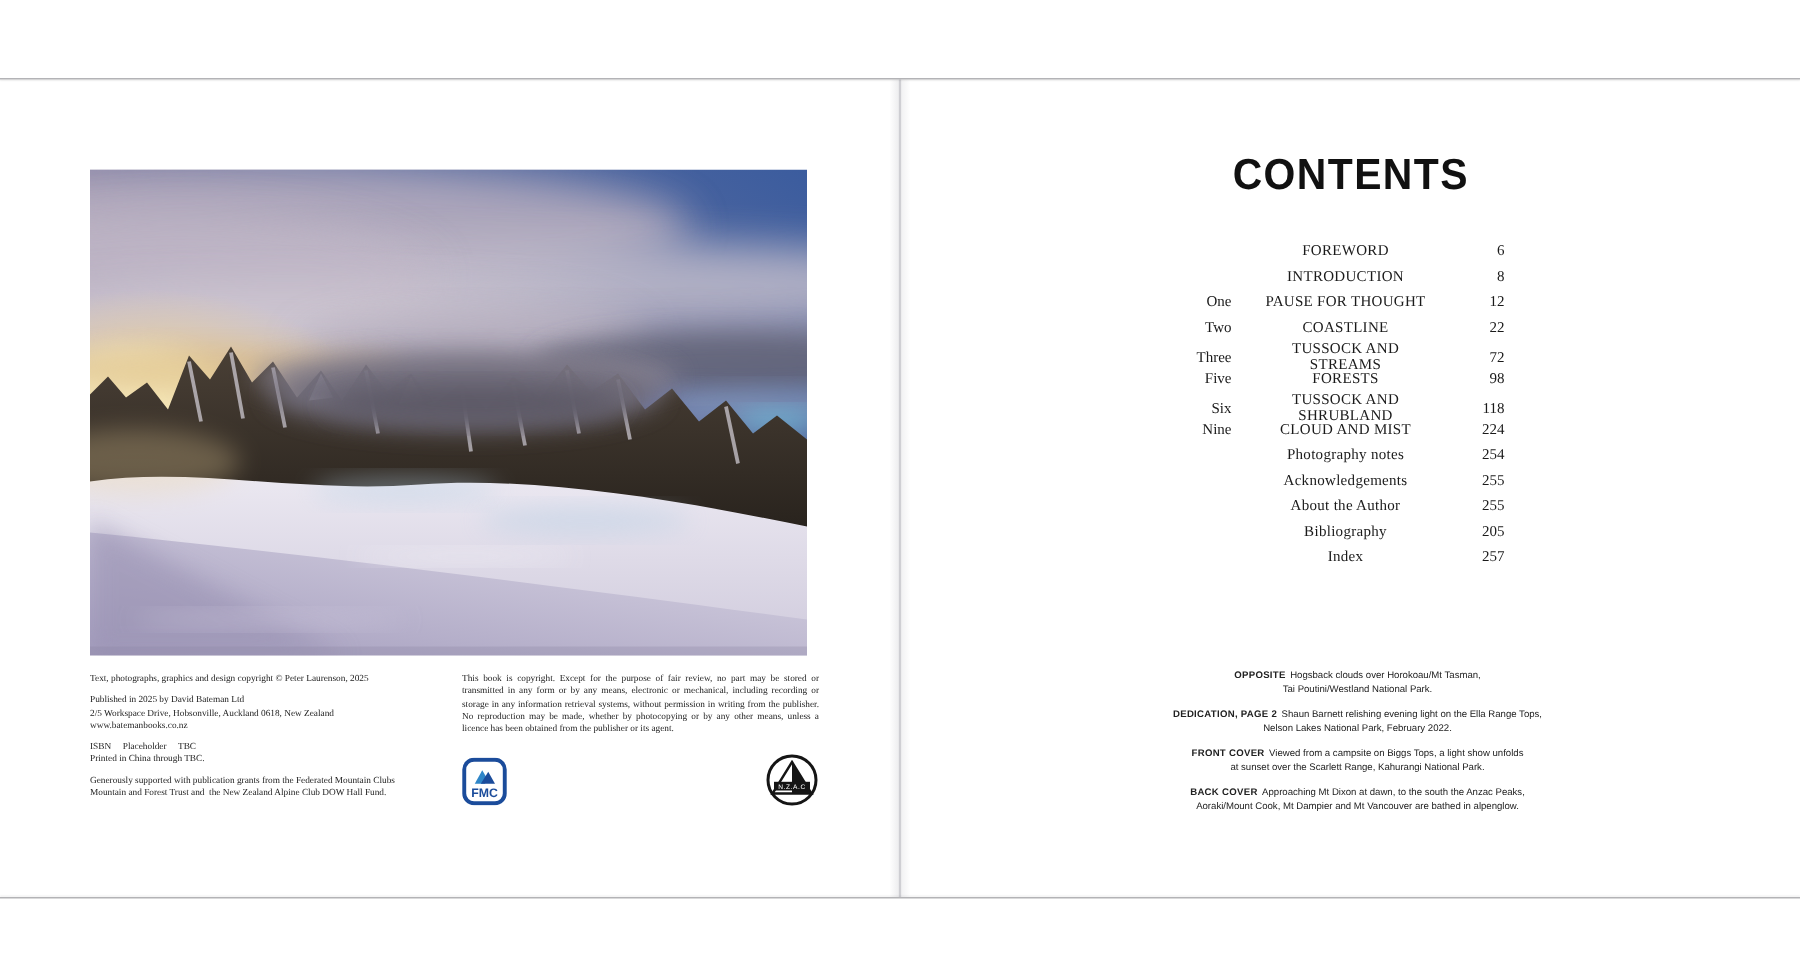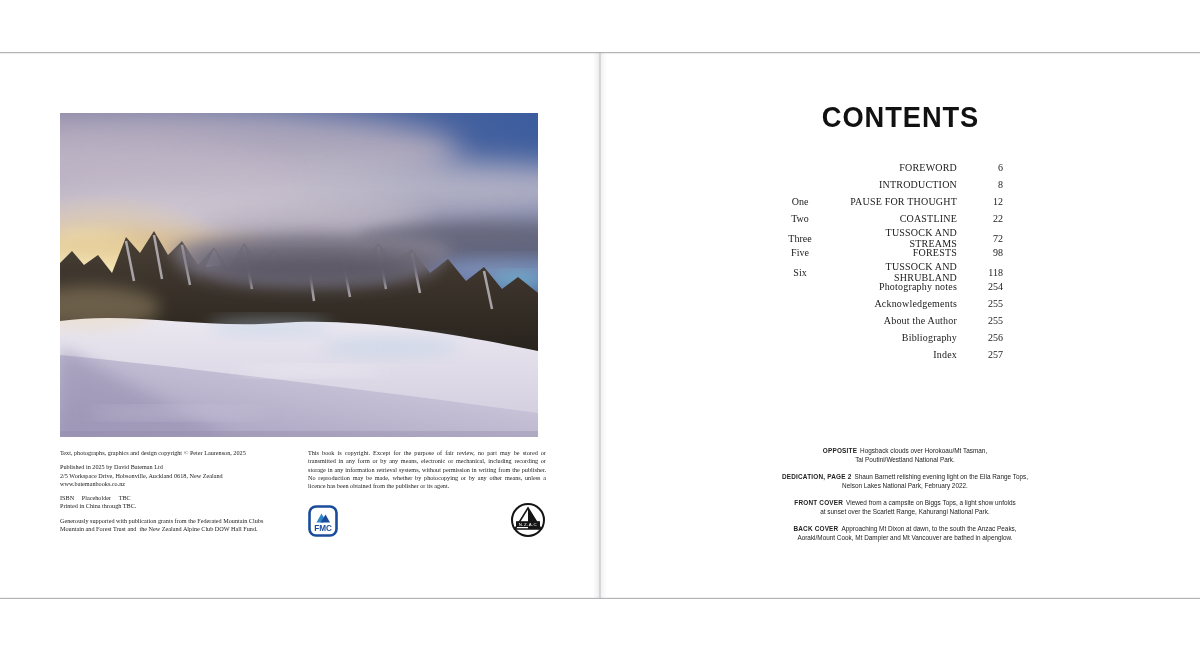--- a/index.html
+++ b/index.html
@@ -24,22 +24,22 @@
   .logo.fmc{left:308px;top:505px;width:30px;height:32px;}
   .logo.nzac{left:510px;top:502px;width:36px;height:36px;}
   
   .contents-title{
     position:absolute;left:601px;top:101px;width:599px;margin:0;text-align:center;
     font-family:"Liberation Sans", sans-serif;font-weight:700;font-size:29px;
     letter-spacing:1px;color:#111;transform:scaleX(.94);
   }
   .toc{position:absolute;left:779px;top:159px;width:224px;}
   .toc-row{display:grid;grid-template-columns:42px 1fr 30px;column-gap:16px;height:17px;align-items:center;font-size:10px;}
-  .toc-chapter{text-align:center;}
-  .toc-title{text-align:right;letter-spacing:.2px;}
+  .toc-chapter{text-align:right;}
+  .toc-title{text-align:center;letter-spacing:.2px;}
   .toc-page{text-align:right;}
   .captions{
     position:absolute;left:650px;top:447px;width:510px;text-align:center;
     font-family:"Liberation Sans", sans-serif;font-size:6.4px;line-height:8.8px;color:#222;
   }
   .caption{margin:0 0 8.5px 0;white-space:pre-line;}
   .cap-label{font-weight:700;letter-spacing:.2px;margin-right:3px;}
 </style>
 </head>
 <body>
@@ -204,20 +204,25 @@
     </div>
 
     <div class="toc-row">
       <span class="toc-chapter">Six</span>
       <span class="toc-title">TUSSOCK AND SHRUBLAND</span>
       <span class="toc-page">118</span>
     </div>
 
 
 
+    <div class="toc-row">
+      <span class="toc-chapter">Nine</span>
+      <span class="toc-title">CLOUD AND MIST</span>
+      <span class="toc-page">224</span>
+    </div>
 
     <div class="toc-row">
       <span class="toc-chapter"></span>
       <span class="toc-title">Photography notes</span>
       <span class="toc-page">254</span>
     </div>
 
     <div class="toc-row">
       <span class="toc-chapter"></span>
       <span class="toc-title">Acknowledgements</span>
@@ -226,21 +231,21 @@
 
     <div class="toc-row">
       <span class="toc-chapter"></span>
       <span class="toc-title">About the Author</span>
       <span class="toc-page">255</span>
     </div>
 
     <div class="toc-row">
       <span class="toc-chapter"></span>
       <span class="toc-title">Bibliography</span>
-      <span class="toc-page">256</span>
+      <span class="toc-page">205</span>
     </div>
 
     <div class="toc-row">
       <span class="toc-chapter"></span>
       <span class="toc-title">Index</span>
       <span class="toc-page">257</span>
     </div>
 
 </div>
 

